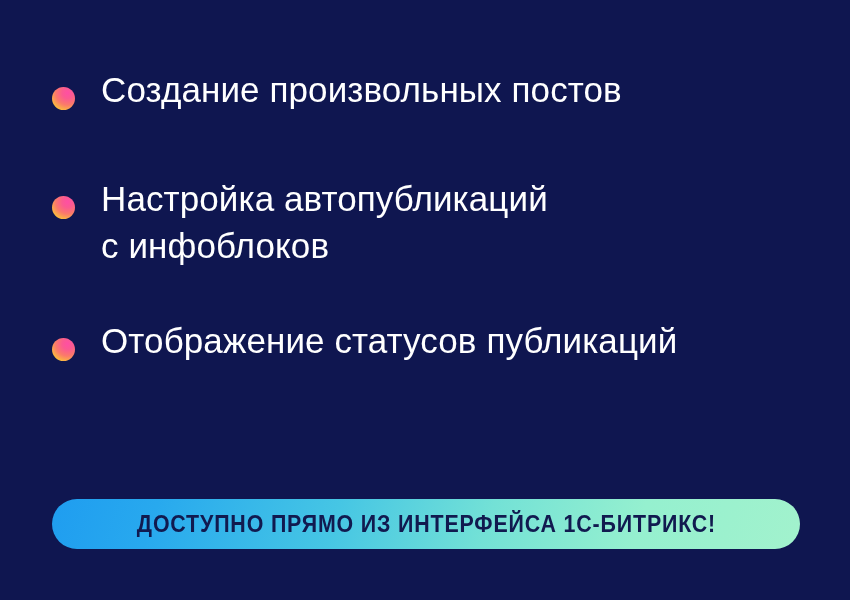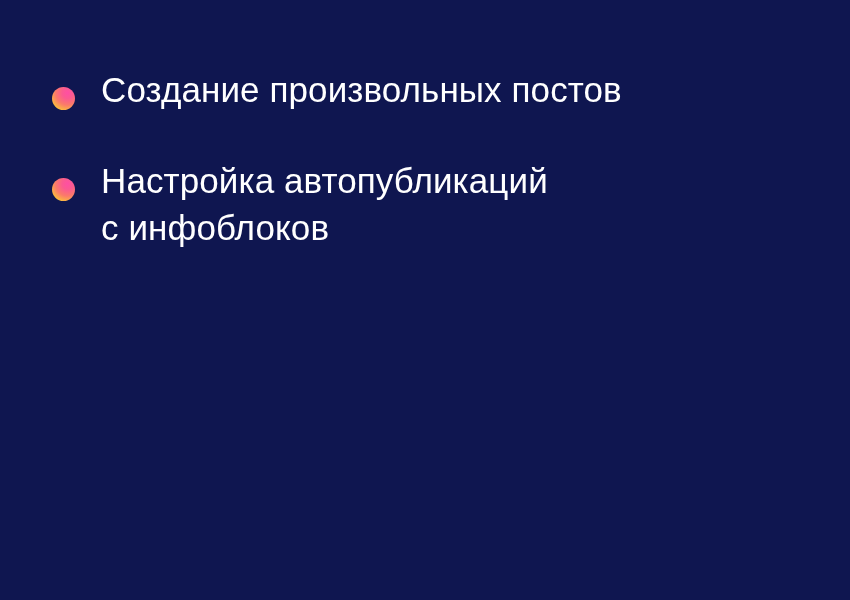--- a/index.html
+++ b/index.html
@@ -37,21 +37,21 @@
   }
 
   .feature-item {
     position: relative;
     display: block;
     padding-left: 49px;
     color: #ffffff;
   }
 
   .feature-item.item-0 { margin-top: 0px; }
-  .feature-item.item-1 { margin-top: 44px; }
+  .feature-item.item-1 { margin-top: 62px; }
   .feature-item.item-2 { margin-top: 48px; }
   .feature-item.item-3 { margin-top: 42px; }
 
   .bullet-dot {
     position: absolute;
     left: 0;
     top: 21px;
     width: 23px;
     height: 23px;
     border-radius: 50%;
@@ -116,18 +116,25 @@
       <span class="bullet-dot"></span>
       <span class="feature-text">Создание произвольных постов</span>
     </li>
 
     <li class="feature-item item-1">
       <span class="bullet-dot"></span>
       <span class="feature-text">Настройка автопубликаций
 с инфоблоков</span>
     </li>
 
+    <li class="feature-item item-2">
+      <span class="bullet-dot"></span>
+      <span class="feature-text">Отображение статусов публикаций</span>
+    </li>
 
 
   </ul>
 
+  <div id="cta-pill">
+    <span id="cta-pill-label">Доступно прямо из интерфейса 1С-Битрикс!</span>
+  </div>
 
 </div>
 
 </body></html>

